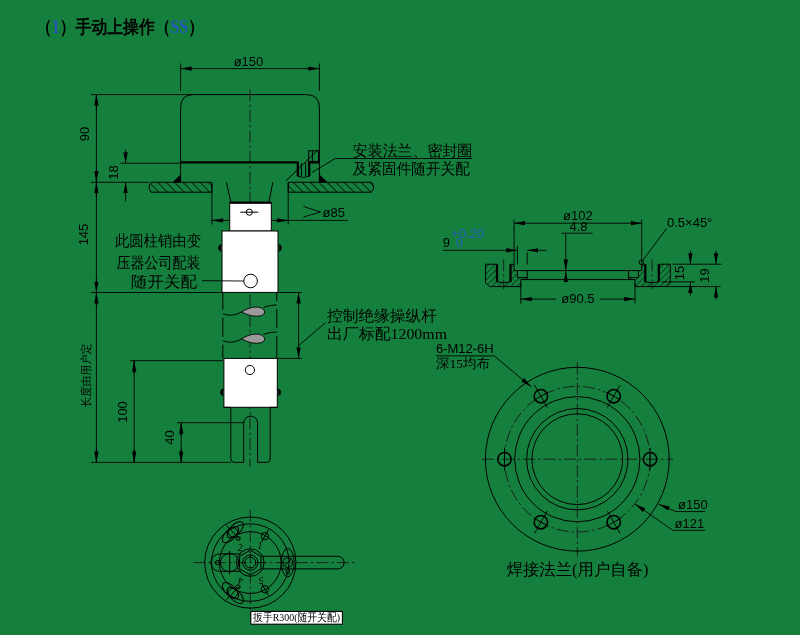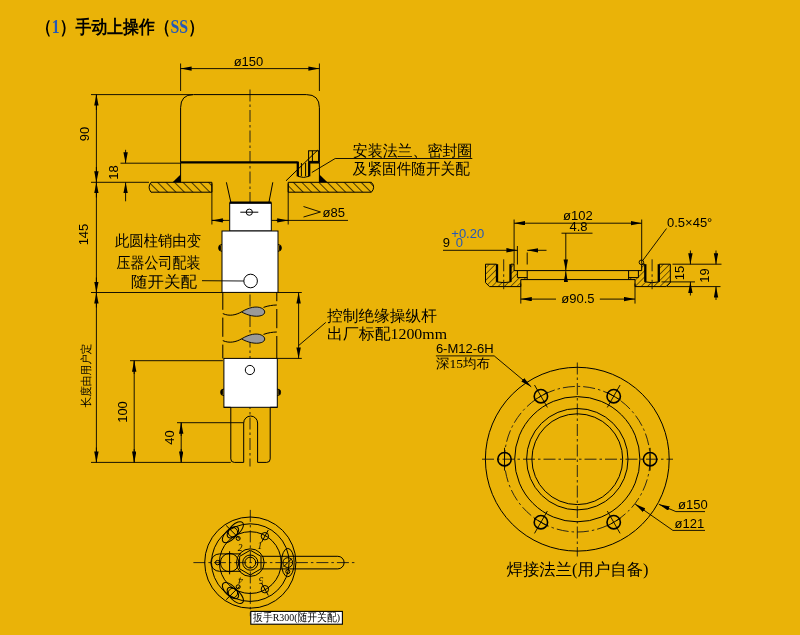--- a/index.html
+++ b/index.html
@@ -1,16 +1,16 @@
 <!DOCTYPE html>
 <html><head>
 <meta charset="utf-8">
 <style>
   html,body{margin:0;padding:0;background:#ffffff;}
-  #stage{position:relative;width:800px;height:635px;background:#eab308;overflow:hidden;
+  #stage{position:relative;width:800px;height:635px;background:#15803d;overflow:hidden;
          font-family:"Liberation Sans",sans-serif;}
   svg{display:block}
   .ln{stroke:#000;stroke-width:1;fill:none;}
   .lnb{stroke:#000;stroke-width:2.3;fill:none;}
   .cl{stroke:#161616;stroke-width:0.9;fill:none;stroke-dasharray:12 3 2.5 3;}
   .dim{stroke:#000;stroke-width:0.9;fill:none;}
   .dtx{font-family:"Liberation Sans",sans-serif;font-size:13px;fill:#000;}
   .cjk{font-family:"Liberation Serif",serif;fill:#000;}
   .ttl{font-family:"Liberation Serif",serif;font-weight:bold;font-size:18px;fill:#000;}
   .blue{fill:#2458b8;}

